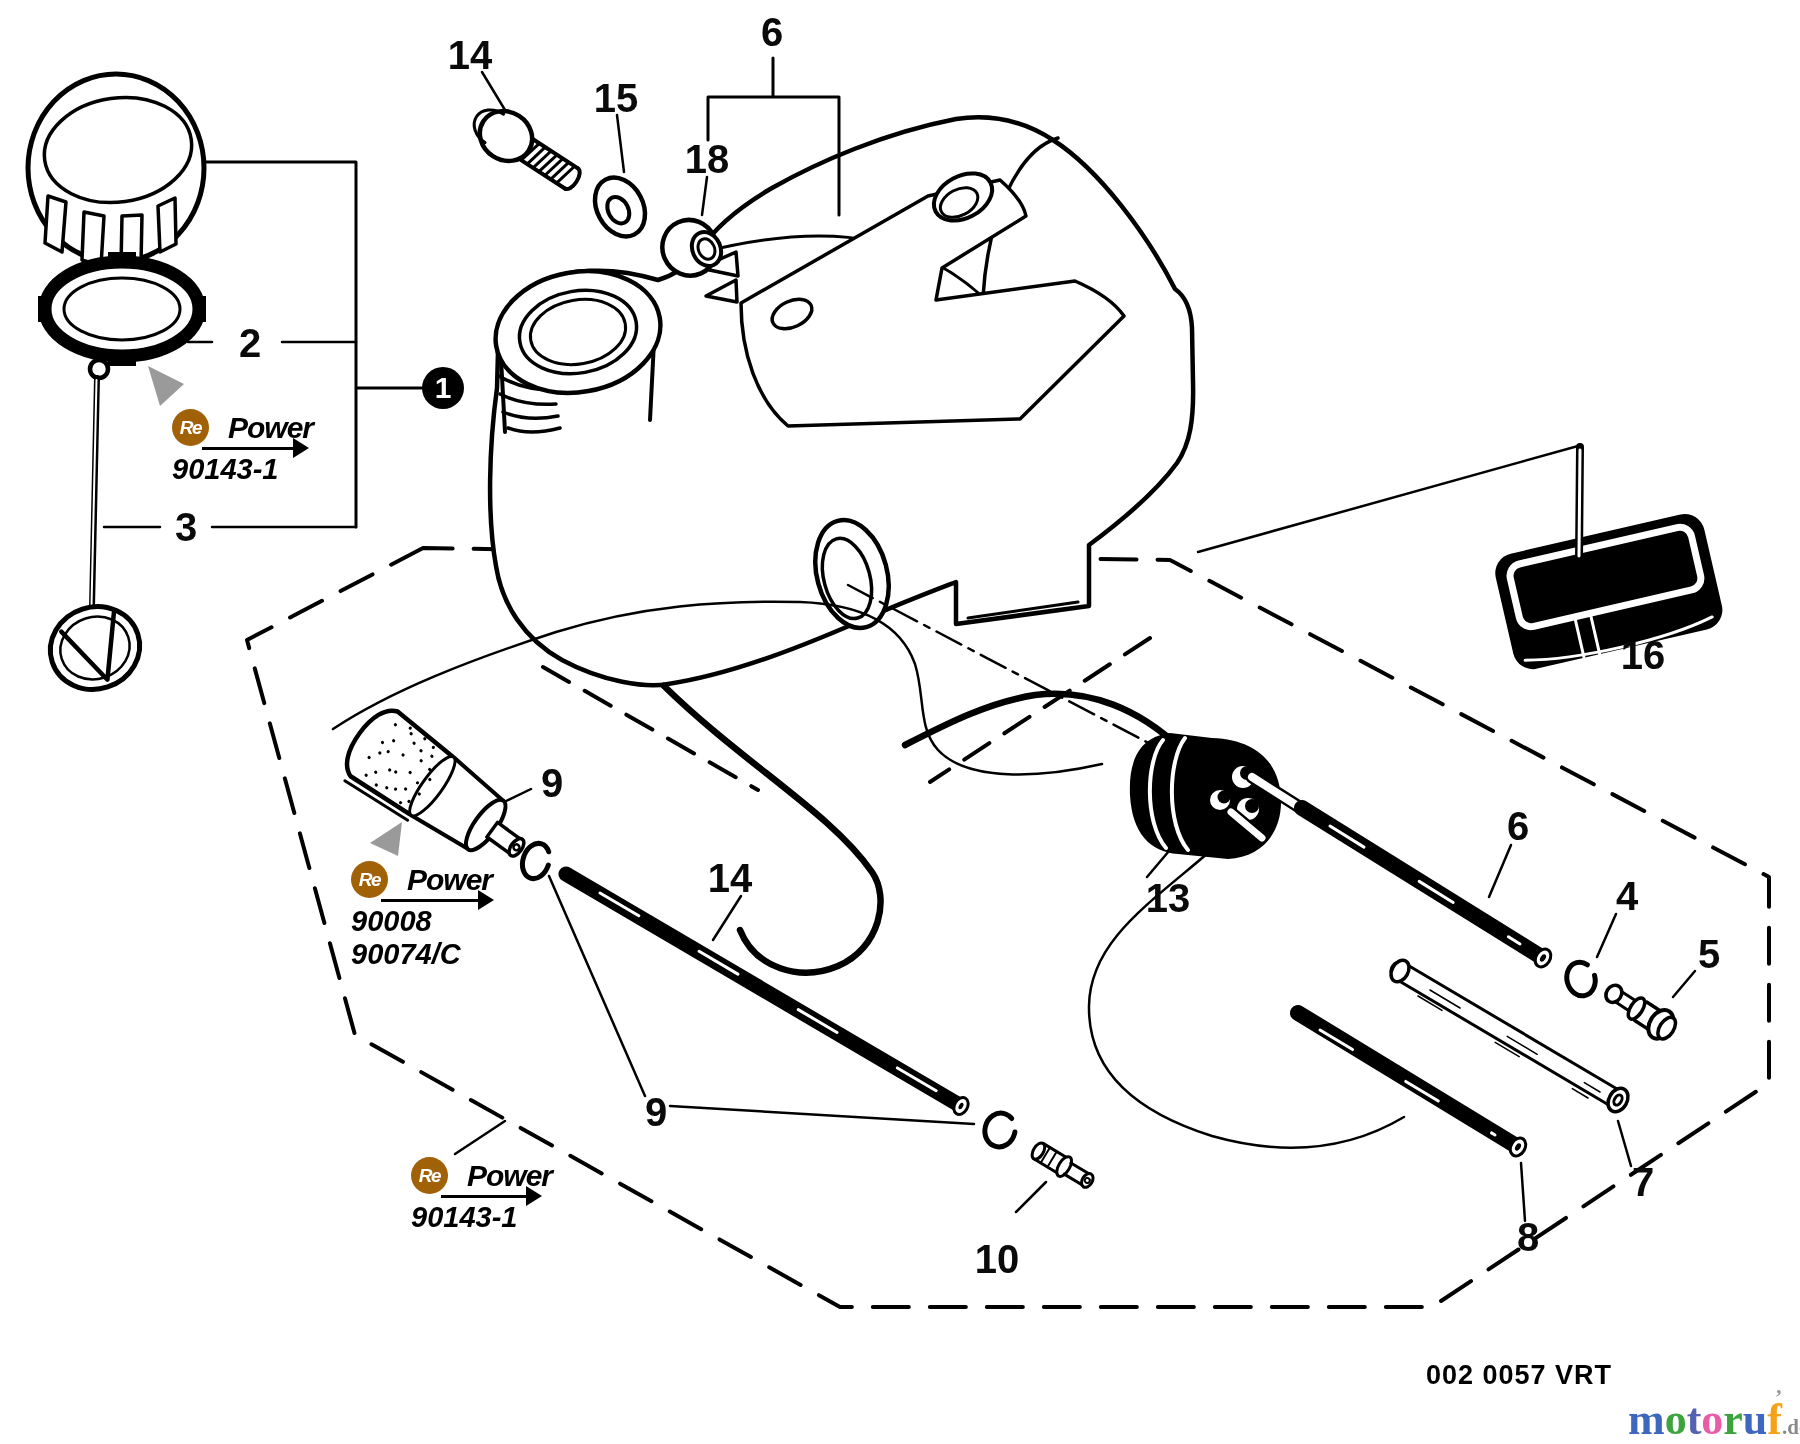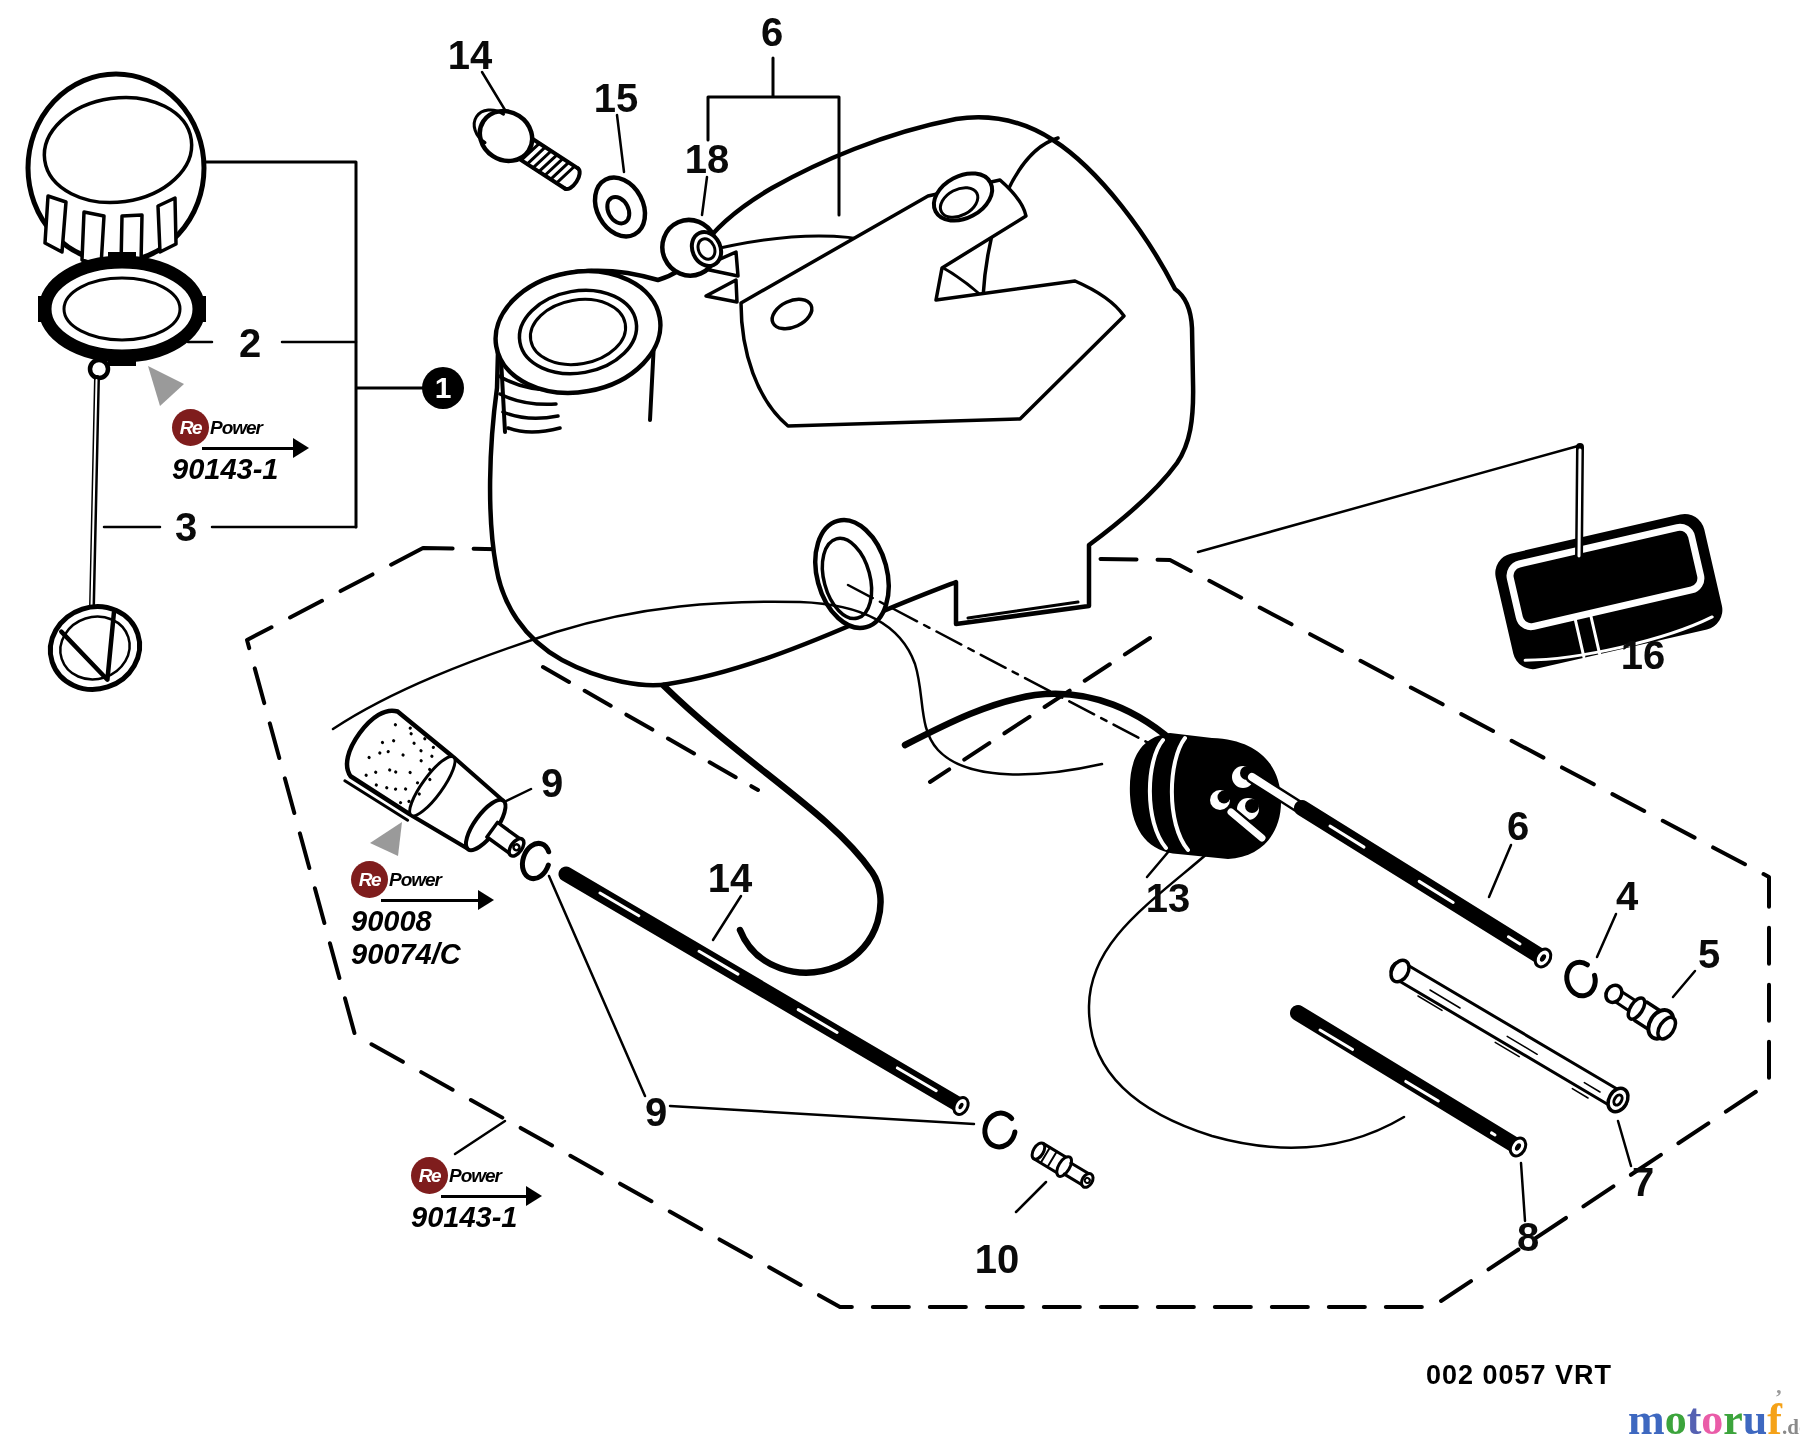--- a/index.html
+++ b/index.html
@@ -6,24 +6,24 @@
   .stage{position:relative;width:1800px;height:1444px;background:#ffffff;overflow:hidden;
          font-family:"Liberation Sans", sans-serif;color:#000;}
   .stage svg{position:absolute;left:0;top:0;}
   .callout{position:absolute;transform:translate(-50%,-50%);font-weight:bold;font-size:40px;
            color:#0a0a0a;line-height:1;white-space:nowrap;}
   .bullet{position:absolute;transform:translate(-50%,-50%);width:42px;height:42px;border-radius:50%;
           background:#000;color:#fff;display:flex;align-items:center;justify-content:center;
           font-weight:bold;font-size:30px;}
   .repower{position:absolute;}
   .rp-row{display:flex;align-items:center;}
-  .rp-circle{width:37px;height:37px;border-radius:50%;background:#7f1d1d;color:#fff;
+  .rp-circle{width:37px;height:37px;border-radius:50%;background:#a16207;color:#fff;
              display:flex;align-items:center;justify-content:center;
              font-weight:bold;font-style:italic;font-size:19px;letter-spacing:-1.5px;flex:0 0 auto;}
-  .rp-power{font-weight:bold;font-style:italic;font-size:19px;letter-spacing:-1px;margin-left:1px;}
+  .rp-power{font-weight:bold;font-style:italic;font-size:30px;letter-spacing:-1px;margin-left:19px;}
   .rp-arrow{position:relative;height:3px;background:#000;margin:1px 0 3px 30px;}
   .rp-head{position:absolute;right:-5px;top:-9px;width:0;height:0;
            border-top:10px solid transparent;border-bottom:10px solid transparent;
            border-left:16px solid #000;}
   .rp-num{font-weight:bold;font-style:italic;font-size:29px;text-align:left;line-height:1.15;}
   .footer-code{position:absolute;transform:translate(-50%,-50%);font-weight:bold;font-size:27px;
                letter-spacing:1px;white-space:nowrap;text-align:right;}
   .watermark{position:absolute;font-family:"Liberation Serif", serif;font-weight:bold;
              font-size:44px;line-height:1;white-space:nowrap;}
   .watermark .wm-suffix{font-size:21px;font-weight:bold;color:#8a8a8a;}

